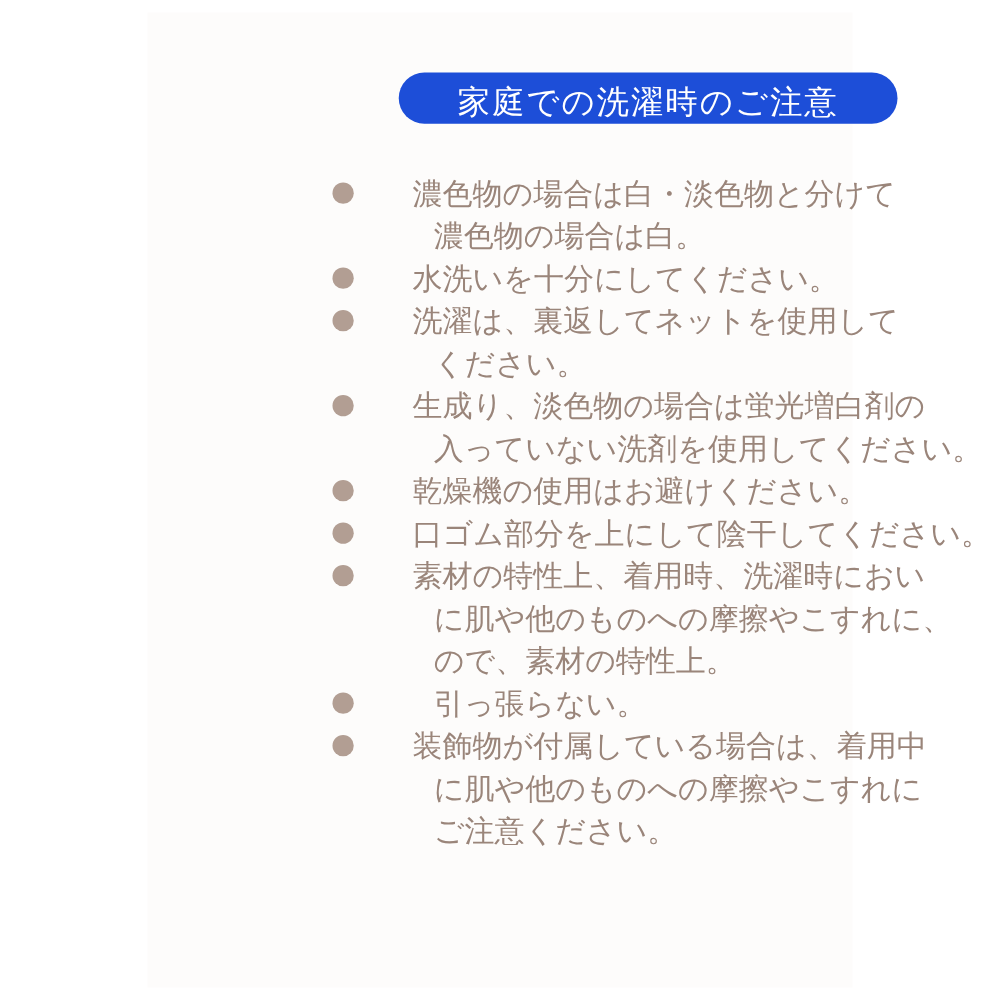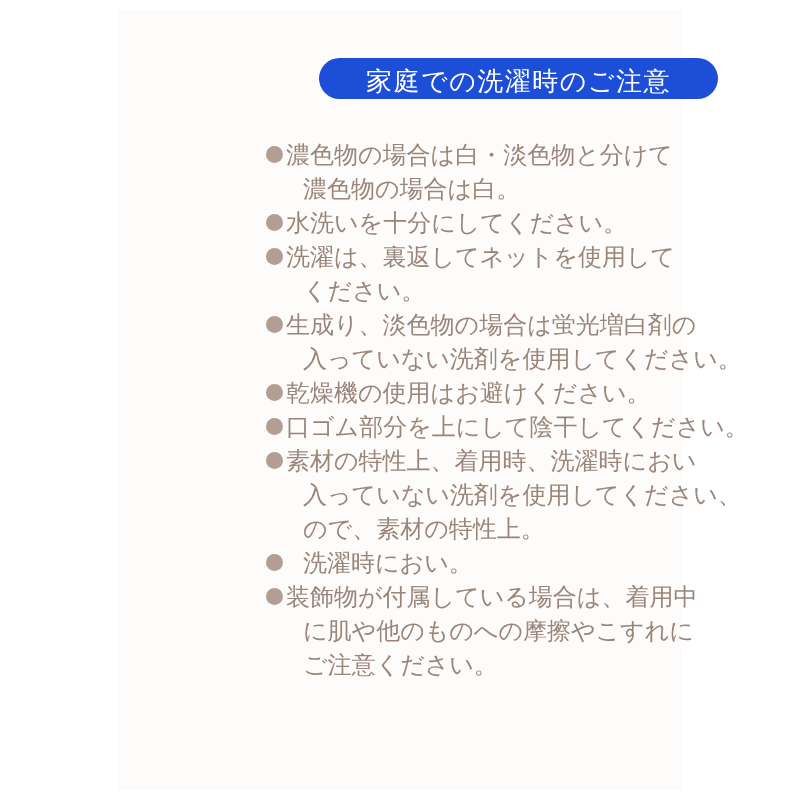--- a/index.html
+++ b/index.html
@@ -56,20 +56,21 @@
     flex: 0 0 auto;
     width: 17px;
     height: 17px;
     border-radius: 50%;
     background: #b29e93;
     margin-top: 8px;
     margin-right: 3px;
   }
   .item-lines {
     flex: 1 1 auto;
+    margin-left: 44px;
   }
   .line {
     color: #9a857a;
     font-size: 24px;
     line-height: 34px;
     font-family: "DejaVu Sans", "Liberation Sans", sans-serif;
     white-space: nowrap;
     letter-spacing: 0px;
   }
   .line.indent {
@@ -122,28 +123,28 @@
       <div class="item">
         <span class="bullet"></span>
         <div class="item-lines">
           <div class="line">口ゴム部分を上にして陰干してください。</div>
         </div>
       </div>
       <div class="item">
         <span class="bullet"></span>
         <div class="item-lines">
           <div class="line">素材の特性上、着用時、洗濯時におい</div>
-          <div class="line indent">入っていない洗剤を使用してください、</div>
+          <div class="line indent">に肌や他のものへの摩擦やこすれに、</div>
           <div class="line indent">ので、素材の特性上。</div>
         </div>
       </div>
       <div class="item">
         <span class="bullet"></span>
         <div class="item-lines">
-          <div class="line indent">洗濯時におい。</div>
+          <div class="line indent">引っ張らない。</div>
         </div>
       </div>
       <div class="item">
         <span class="bullet"></span>
         <div class="item-lines">
           <div class="line">装飾物が付属している場合は、着用中</div>
           <div class="line indent">に肌や他のものへの摩擦やこすれに</div>
           <div class="line indent">ご注意ください。</div>
         </div>
       </div>

